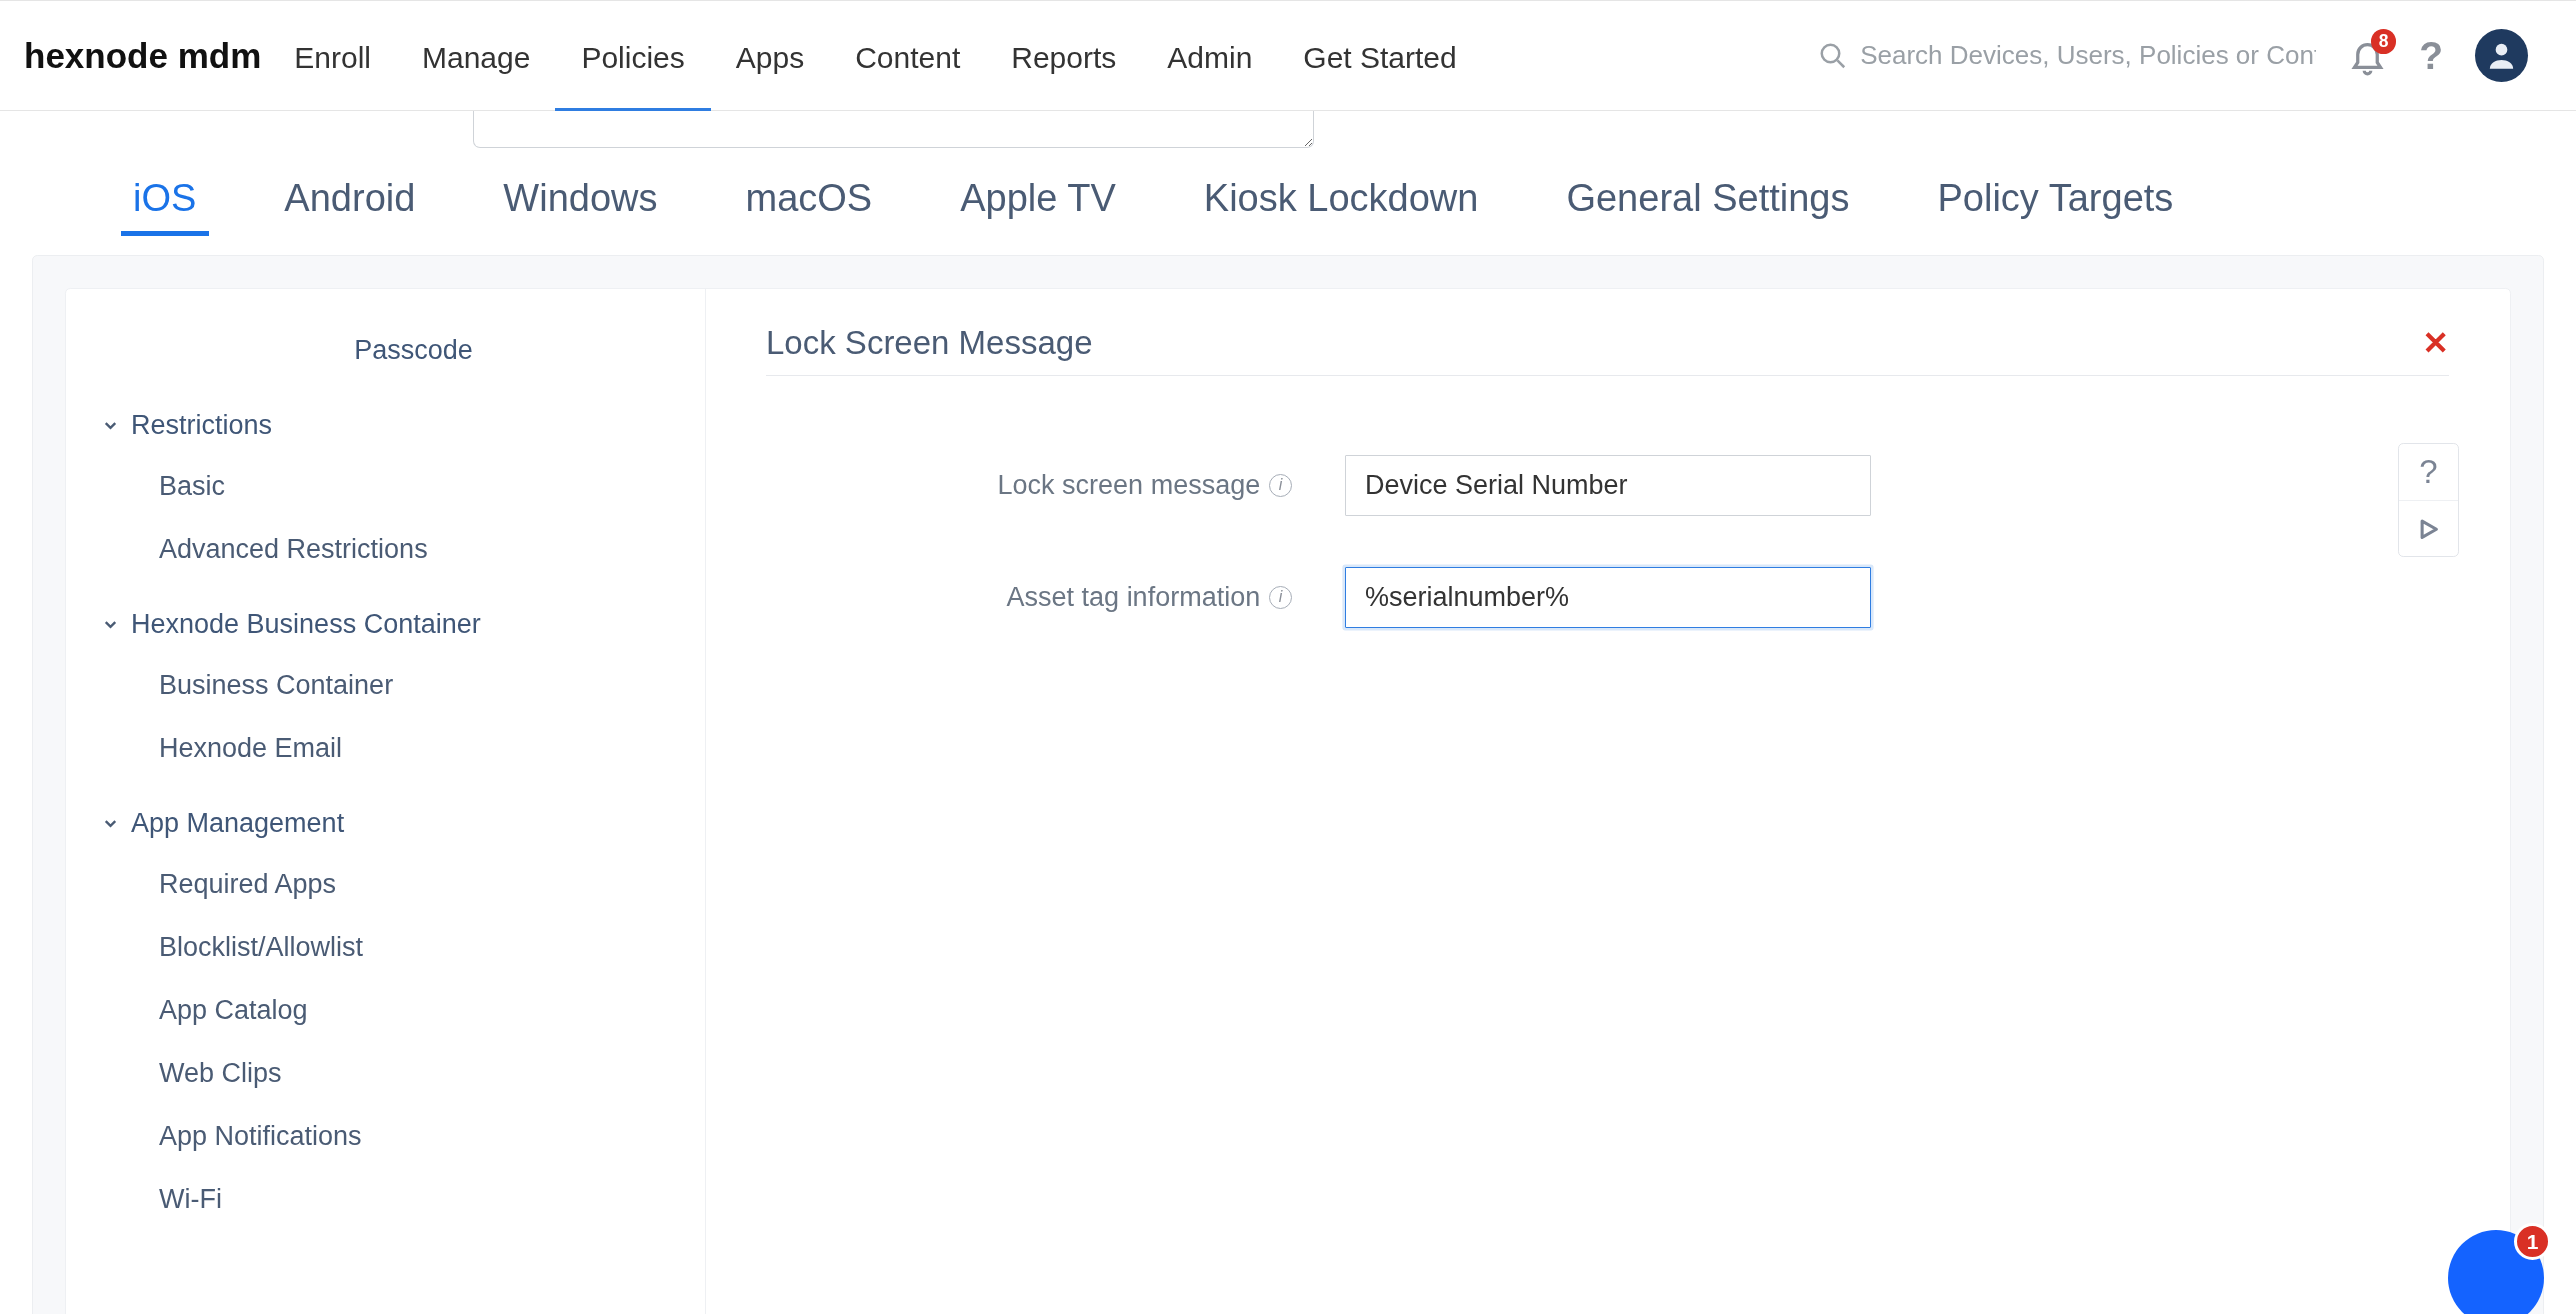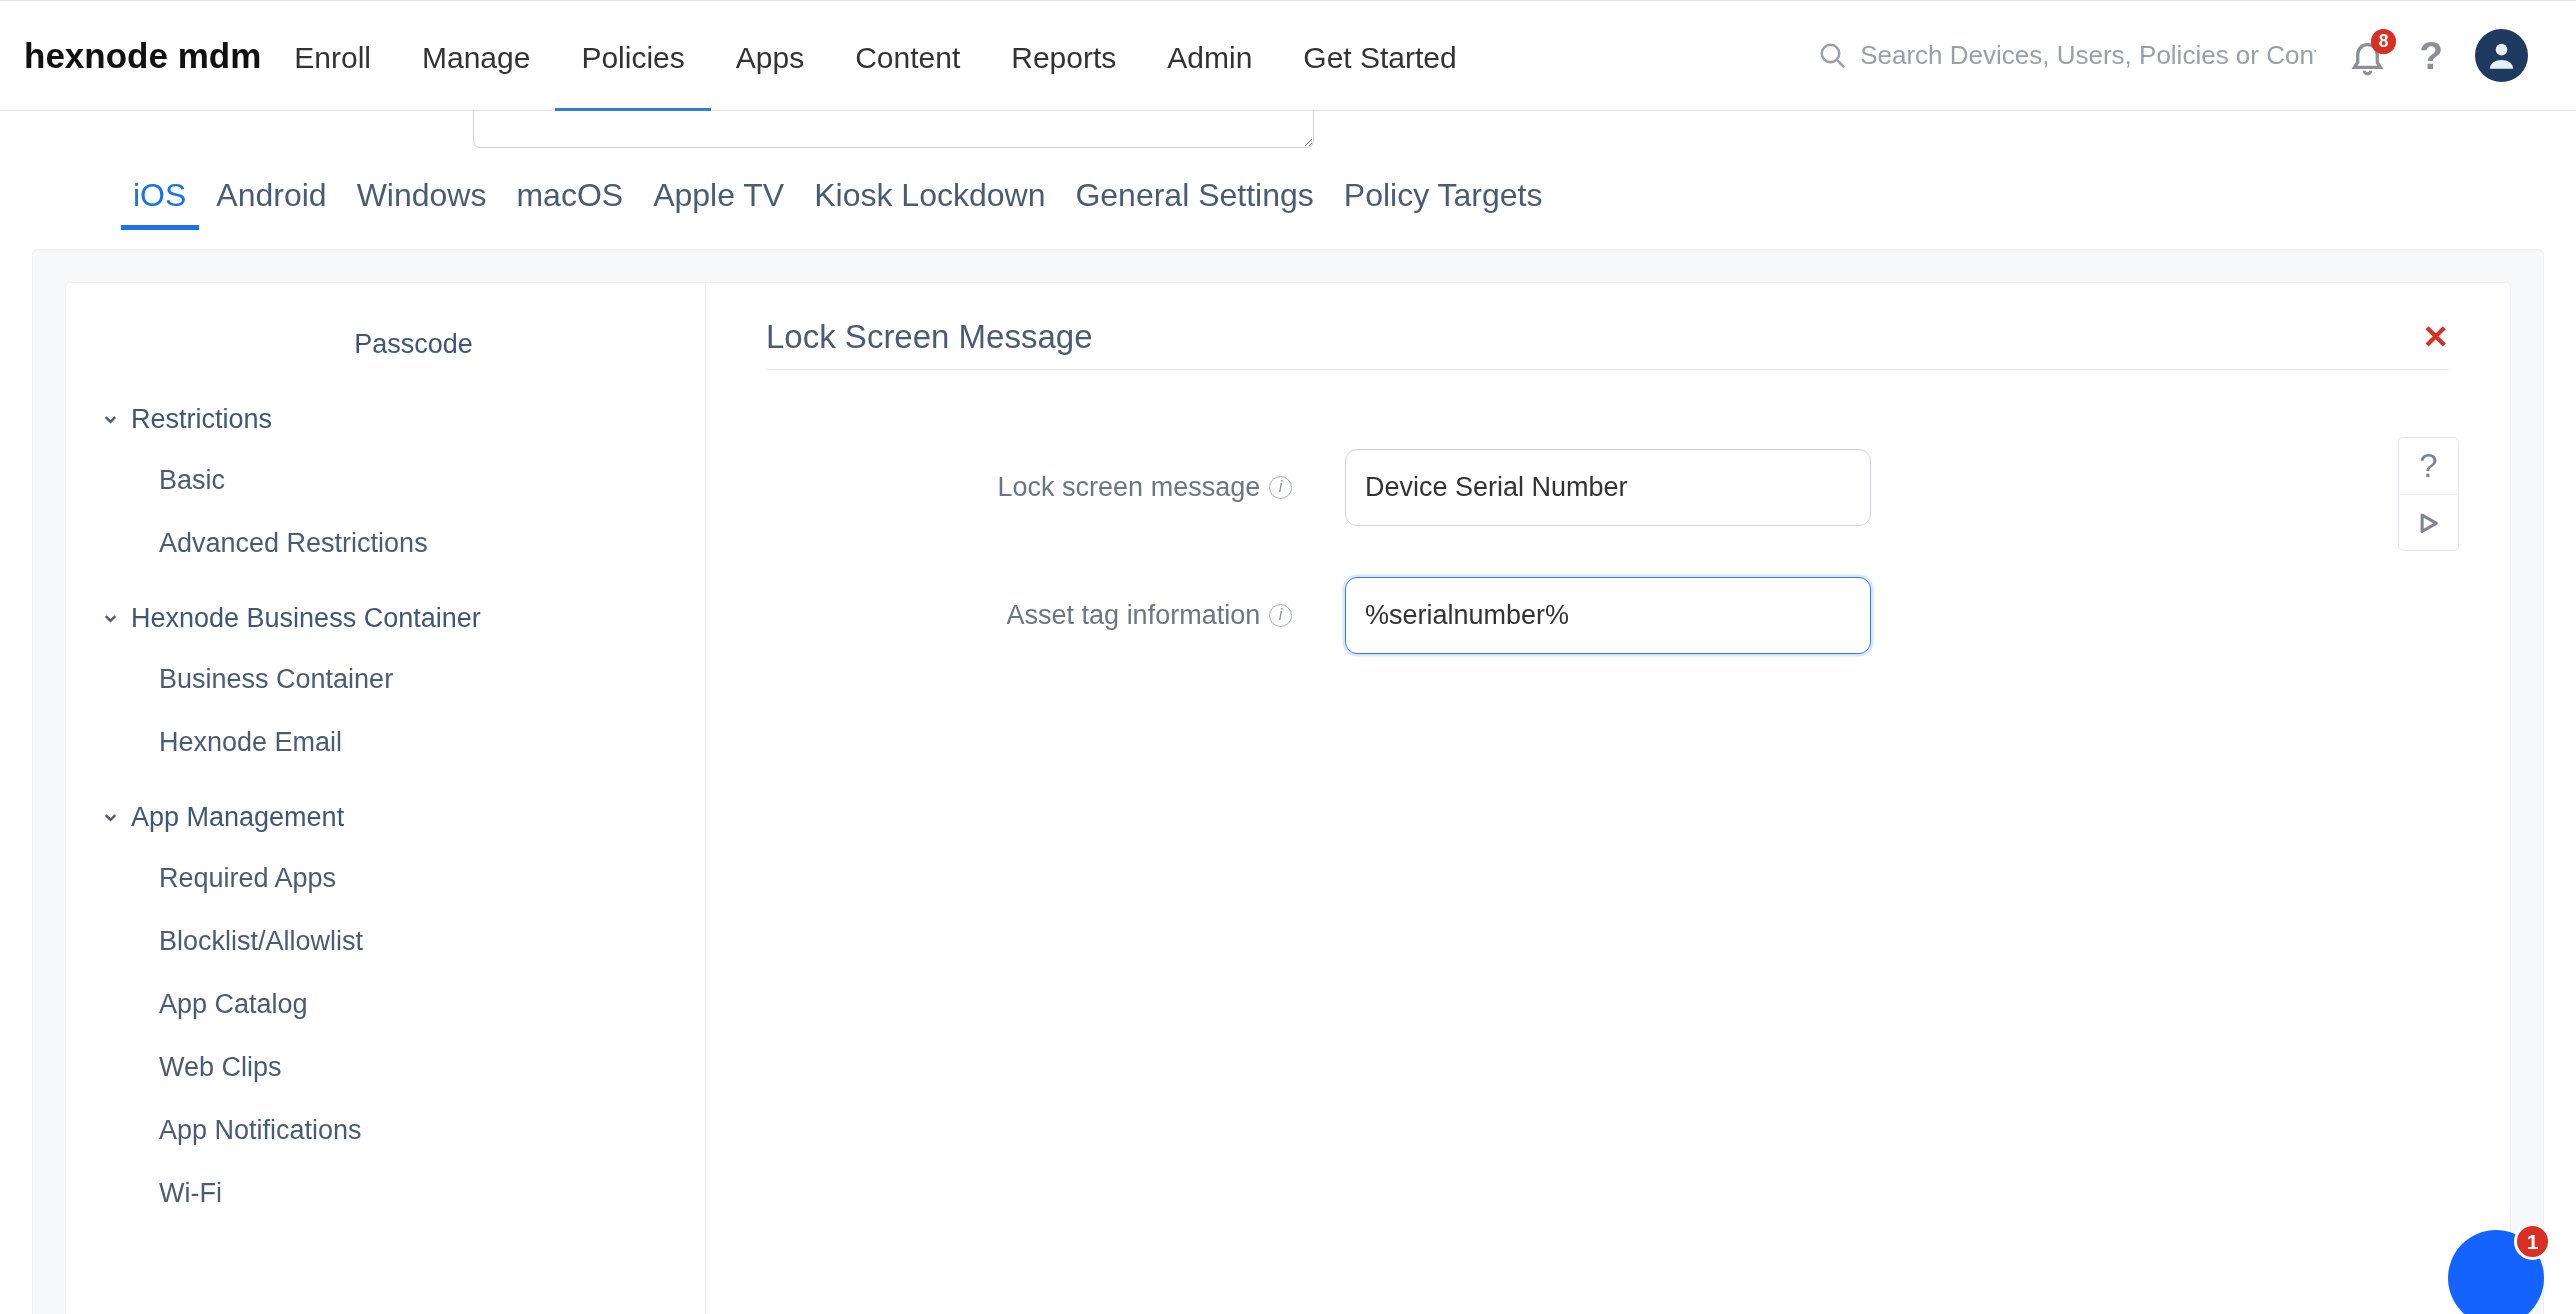--- a/index.html
+++ b/index.html
@@ -64,23 +64,23 @@
   .resizer-strip{
     position:absolute; left:473px; top:0px;
   }
   .legacy-textarea{
     width:841px; height:37px; border:1.8px solid #cfd3d8; border-top:none;
     border-radius:0 0 7px 7px; resize:both; background:#fff;
   }
 
   
   .tabs-row{
-    display:flex; gap:30px;
+    display:flex; gap:88px;
     padding: 26px 0 23px 133px;
-    font-size:32px;
+    font-size:38px;
     color:#4a5b74;
   }
   .tab-item{ cursor:pointer; position:relative; padding-bottom:12.3px;}
   .tab-item.active{ color:#1a73e8; }
   .tab-item.active::after{
     content:""; position:absolute; left:-12.3px; right:-12.3px; bottom:-3.5px;
     height:5.3px; background:#1a73e8;
   }
 
   
@@ -131,21 +131,21 @@
   .form-label{
     width:526px; text-align:right; font-size:27px; color:#6b7684;
     display:flex; align-items:center; justify-content:flex-end; gap:8.8px;
   }
   .info-dot{
     width:23px; height:23px; border-radius:50%; border:1.8px solid #a6adb7;
     display:inline-flex; align-items:center; justify-content:center;
     font-size:16px; font-style:italic; color:#8a8f98;
   }
   .text-input{
-    width:526px; height:77px; border:1.8px solid #cfd3d8; border-radius:12px;
+    width:526px; height:61px; border:1.8px solid #cfd3d8; border-radius:1px;
     font-size:27px; padding:0 19px; color:#333; outline:none;
   }
   .text-input.focused{ border-color:#2f7de1; box-shadow:0 0 0 2.6px rgba(47,125,225,.18);}
 
   .floating-tools{
     position:absolute; right:51px; top:154px;
     width:61px; border:1.8px solid #e2e5ea; border-radius:5.3px; background:#fff;
     display:flex; flex-direction:column;
   }
   .tool-btn{

